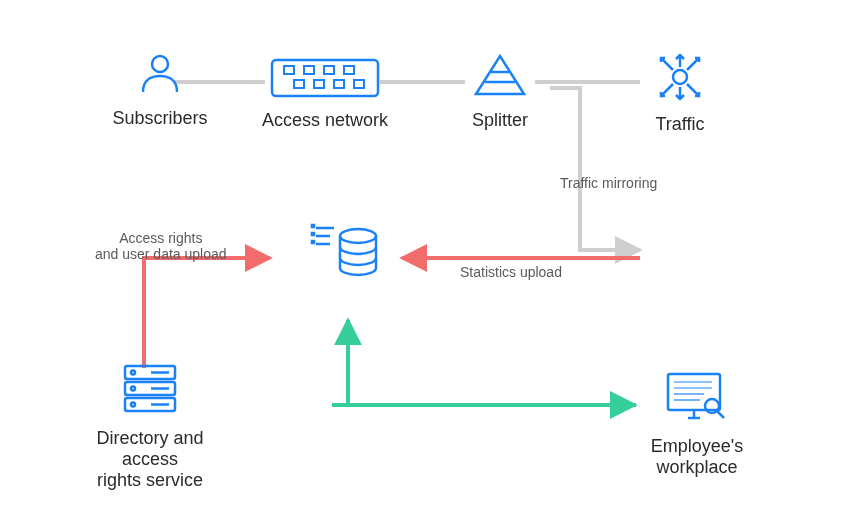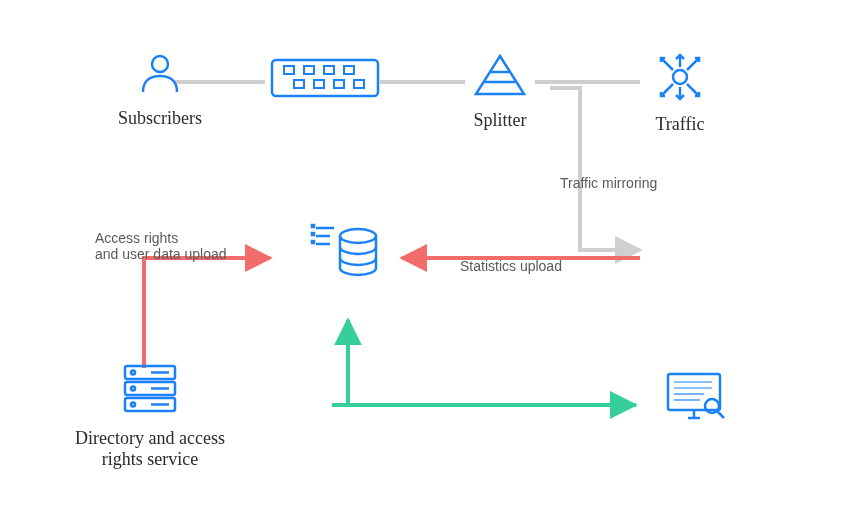--- a/index.html
+++ b/index.html
@@ -8,21 +8,20 @@
     width: 845px;
     height: 521px;
     background: #ffffff;
     font-family: -apple-system, BlinkMacSystemFont, "Segoe UI", Arial, sans-serif;
     position: relative;
     overflow: hidden;
   }
   .node {
     position: absolute;
     text-align: center;
-    font-family: Liberation Serif, serif;
   }
   .node .icon {
     display: inline-block;
   }
   .node .label {
     margin-top: 8px;
     font-size: 18px;
     color: #2b2b2b;
   }
   .node .label.bold {
@@ -93,20 +92,21 @@
           <rect x="34" y="8" width="10" height="8"></rect>
           <rect x="54" y="8" width="10" height="8"></rect>
           <rect x="74" y="8" width="10" height="8"></rect>
         <rect x="24" y="22" width="10" height="8"></rect>
           <rect x="44" y="22" width="10" height="8"></rect>
           <rect x="64" y="22" width="10" height="8"></rect>
           <rect x="84" y="22" width="10" height="8"></rect>
       </g>
     </svg>
   </span>
+  <div class="label">Access network</div>
 </div>
 
 <div class="node" style="left:460px; top:52px; width:80px;">
   <span class="icon">
     <svg width="56" height="46" viewBox="0 0 56 46">
       <path d="M28,4 L52,42 L4,42 Z" fill="none" stroke="#1B81F7" stroke-width="2.5"></path>
       <line x1="13" y1="30" x2="43" y2="30" stroke="#1B81F7" stroke-width="2.5"></line>
       <line x1="19" y1="20" x2="37" y2="20" stroke="#1B81F7" stroke-width="2.5"></line>
     </svg>
   </span>
@@ -189,18 +189,19 @@
         <line x1="53" y1="41" x2="60" y2="48"></line>
       </g>
       <g stroke="#1B81F7" stroke-width="1.2">
         <line x1="10" y1="12" x2="48" y2="12"></line>
         <line x1="10" y1="18" x2="48" y2="18"></line>
         <line x1="10" y1="24" x2="40" y2="24"></line>
         <line x1="10" y1="30" x2="36" y2="30"></line>
       </g>
     </svg>
   </span>
+  <div class="label">Employee's workplace</div>
 </div>
 
 <div class="edge-label" style="left:560px; top:175px;">Traffic mirroring</div>
-<div class="edge-label" style="left:95px; top:230px; white-space:pre-line; text-align:left;">Access rights
+<div class="edge-label" style="left:95px; top:230px; white-space:pre-line; text-align:center;">Access rights
 and user data upload</div>
-<div class="edge-label" style="left:460px; top:258px;">Statistics upload</div>
+<div class="edge-label" style="left:460px; top:264px;">Statistics upload</div>
 
 </body></html>

